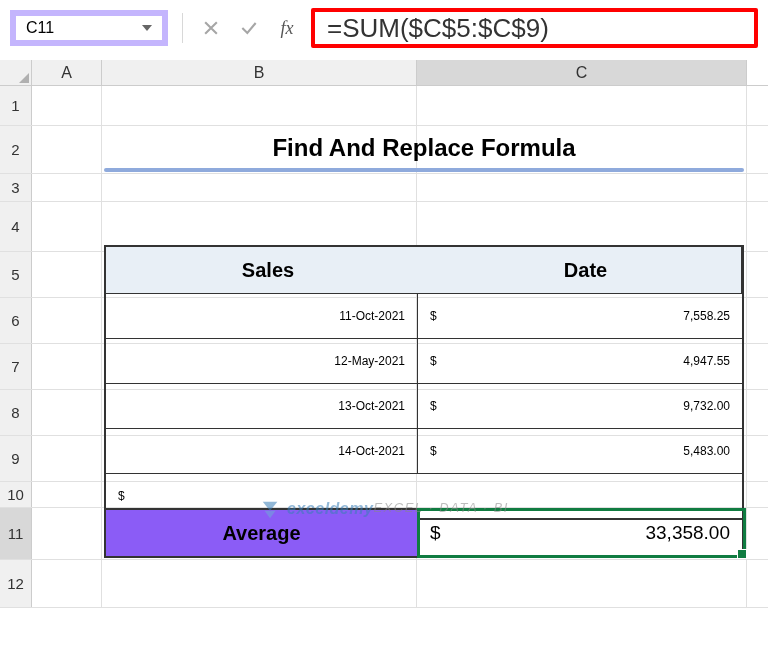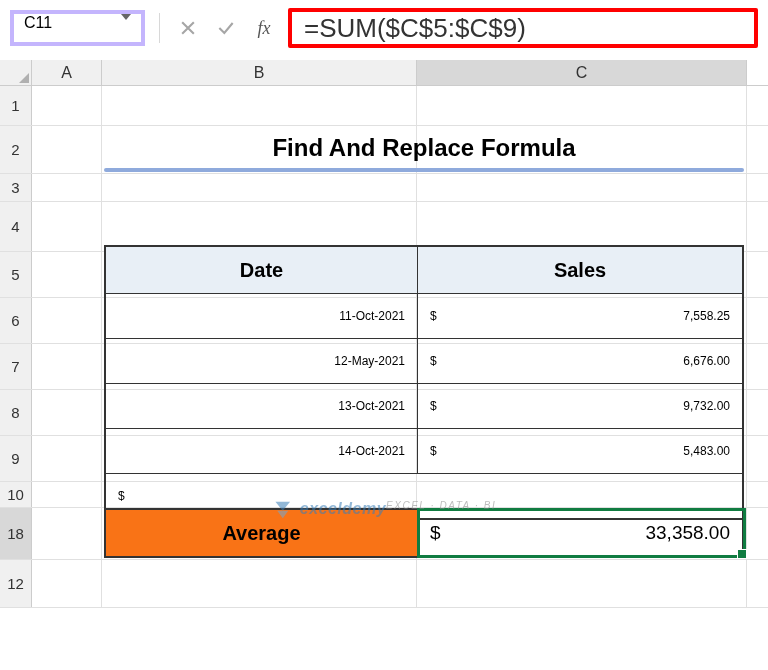--- a/index.html
+++ b/index.html
@@ -1,20 +1,20 @@
 <!DOCTYPE html>
 <html><head>
 <meta charset="utf-8">
 <style>
 * { box-sizing: border-box; margin: 0; padding: 0; }
 body { font-family: 'Segoe UI', Arial, sans-serif; background: #fff; width: 768px; height: 670px; position: relative; overflow: hidden; }
 
 
 .top-bar { display: flex; align-items: center; padding: 8px 10px 12px 10px; gap: 10px; background: #fff; }
-.name-box { width: 135px; height: 36px; border: 4px solid #c4b5fd; background: #fff; display: flex; padding: 0 10px; font-size: 16px; position: relative; }
+.name-box { width: 158px; height: 36px; border: 6px solid #c4b5fd; background: #fff; display: flex; align-items: center; padding: 0 10px; font-size: 16px; position: relative; }
 .name-box-text { flex: 1; }
 .name-box .dd { width: 0; height: 0; border-left: 5px solid transparent; border-right: 5px solid transparent; border-top: 6px solid #666; margin-left: auto; }
 .fb-sep { width: 1px; height: 30px; background: #d8d8d8; margin: 0 4px; }
 .fb-icon { width: 28px; height: 28px; display: flex; align-items: center; justify-content: center; color: #a6a6a6; }
 .fb-icon svg { width: 20px; height: 20px; }
 .formula-box { flex: 1; height: 40px; border: 4px solid #ff0000; border-radius: 2px; display: flex; align-items: center; padding: 0 12px; font-size: 26px; color: #333; }
 
 
 .sheet { position: relative; }
 
@@ -57,34 +57,34 @@
 .dt-header .dtc { font-weight: bold; font-size: 20px; text-align: center; display: flex; align-items: center; justify-content: center; height: 46px; }
 .dt-row { display: flex; border-top: 1px solid #333; }
 .dtc { height: 44px; display: flex; align-items: center; font-size: 12px; padding: 0 12px; }
 .dtc-date { width: 313px; border-right: 1px solid #333; justify-content: flex-end; }
 .dtc-sales { width: 325px; }
 .sales-cur { flex: 0 0 auto; }
 .sales-val { flex: 1; text-align: right; }
 
 
 .avg-table { position: absolute; left: 104px; top: 448px; width: 640px; border: 2px solid #333; display: flex; height: 50px; }
-.avg-label { width: 313px; border-right: 1px solid #333; background: #f97316; display: flex; align-items: center; justify-content: center; font-weight: bold; font-size: 20px; }
+.avg-label { width: 313px; border-right: 1px solid #333; background: #8b5cf6; display: flex; align-items: center; justify-content: center; font-weight: bold; font-size: 20px; }
 .avg-val-cell { width: 325px; display: flex; align-items: center; padding: 0 12px; font-size: 19px; position: relative; }
 .avg-val-cell .sales-val { flex: 1; text-align: right; }
 
 
 .active-outline { position: absolute; left: 417px; top: 448px; width: 329px; height: 50px; border: 3px solid #107c41; pointer-events: none; }
 .active-outline::after { content: ''; position: absolute; right: -4px; bottom: -4px; width: 8px; height: 8px; background: #107c41; border: 1px solid #fff; }
 
 
 .watermark { position: absolute; left: 50%; transform: translateX(-50%); bottom: 88px; display: flex; align-items: center; gap: 6px; opacity: 0.55; }
 .wm-logo { width: 22px; height: 22px; }
 .wm-text { display: flex; flex-direction: row; line-height: 1; font-style: italic; }
 .wm-main { color: #3a7fb8; font-size: 16px; font-weight: 600; letter-spacing: 0.5px; }
-.wm-sub { color: #888; font-size: 10px; letter-spacing: 1.5px; }
+.wm-sub { color: #888; font-size: 13px; letter-spacing: 1.5px; }
 </style>
 </head>
 <body>
 
 <div class="top-bar">
   <div class="name-box">
     <span class="name-box-text">C11</span>
     <span class="dd"></span>
   </div>
   <div class="fb-sep"></div>
@@ -166,54 +166,54 @@
       <div class="cell c-B"></div>
       <div class="cell c-C"></div>
     </div>
   <div class="row r10">
       <div class="rh">10</div>
       <div class="cell c-A"></div>
       <div class="cell c-B"></div>
       <div class="cell c-C"></div>
     </div>
   <div class="row r11">
-      <div class="rh sel">18</div>
+      <div class="rh sel">11</div>
       <div class="cell c-A"></div>
       <div class="cell c-B"></div>
       <div class="cell c-C"></div>
     </div>
   <div class="row r12">
       <div class="rh">12</div>
       <div class="cell c-A"></div>
       <div class="cell c-B"></div>
       <div class="cell c-C"></div>
     </div>
 
   <div class="title-wrap">
     <div class="title-text">Find And Replace Formula</div>
     <div class="title-underline"></div>
   </div>
 
   <div class="data-table">
     <div class="dt-header">
+      <div class="dtc dtc-sales">Sales</div>
       <div class="dtc dtc-date">Date</div>
-      <div class="dtc dtc-sales">Sales</div>
     </div>
     <div class="dt-row">
       <div class="dtc dtc-date">11-Oct-2021</div>
       <div class="dtc dtc-sales">
           <span class="sales-cur">$</span>
           <span class="sales-val">7,558.25</span>
         </div>
     </div>
     <div class="dt-row">
       <div class="dtc dtc-date">12-May-2021</div>
       <div class="dtc dtc-sales">
           <span class="sales-cur">$</span>
-          <span class="sales-val">6,676.00</span>
+          <span class="sales-val">4,947.55</span>
         </div>
     </div>
     <div class="dt-row">
       <div class="dtc dtc-date">13-Oct-2021</div>
       <div class="dtc dtc-sales">
           <span class="sales-cur">$</span>
           <span class="sales-val">9,732.00</span>
         </div>
     </div>
     <div class="dt-row">

